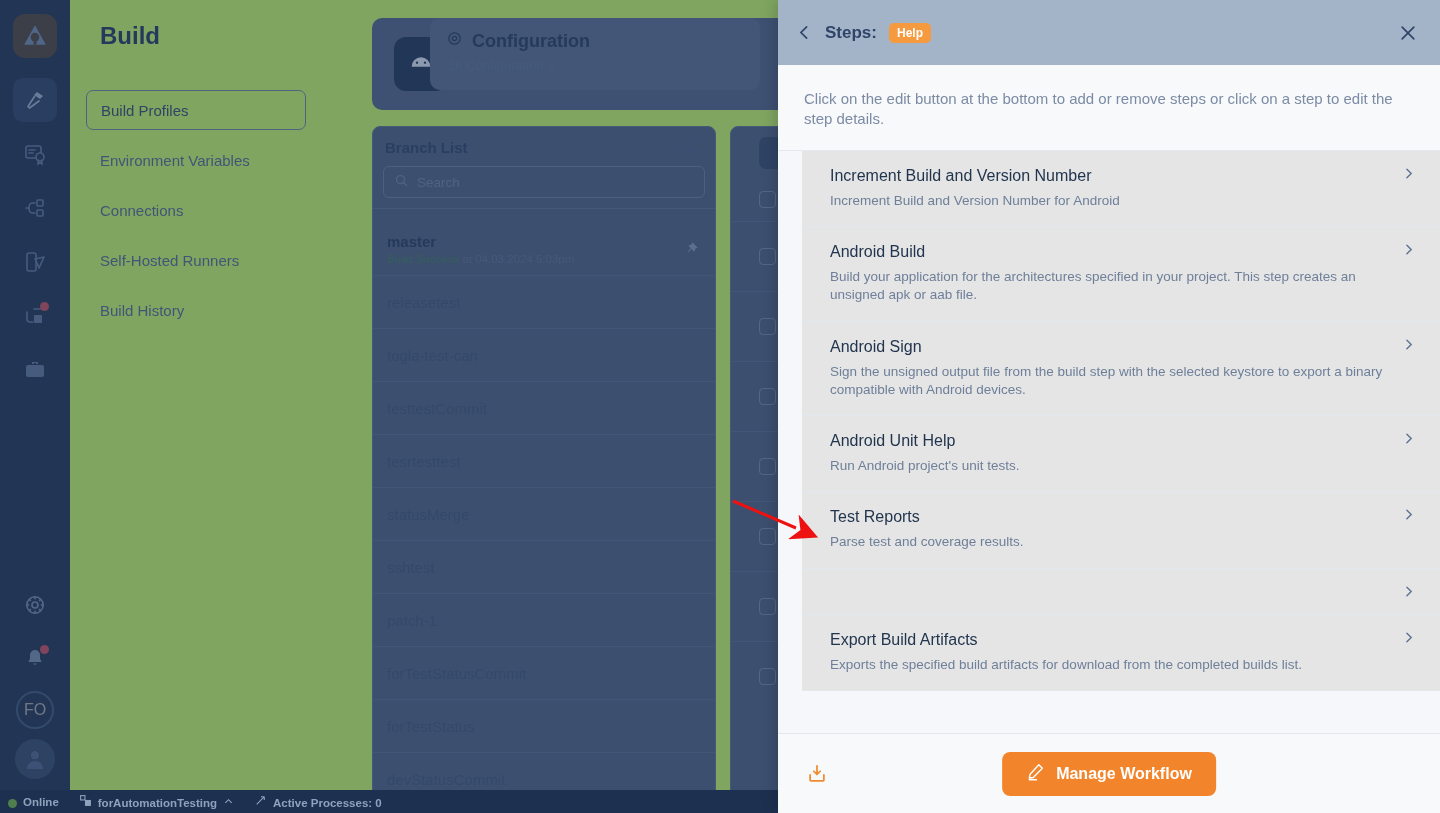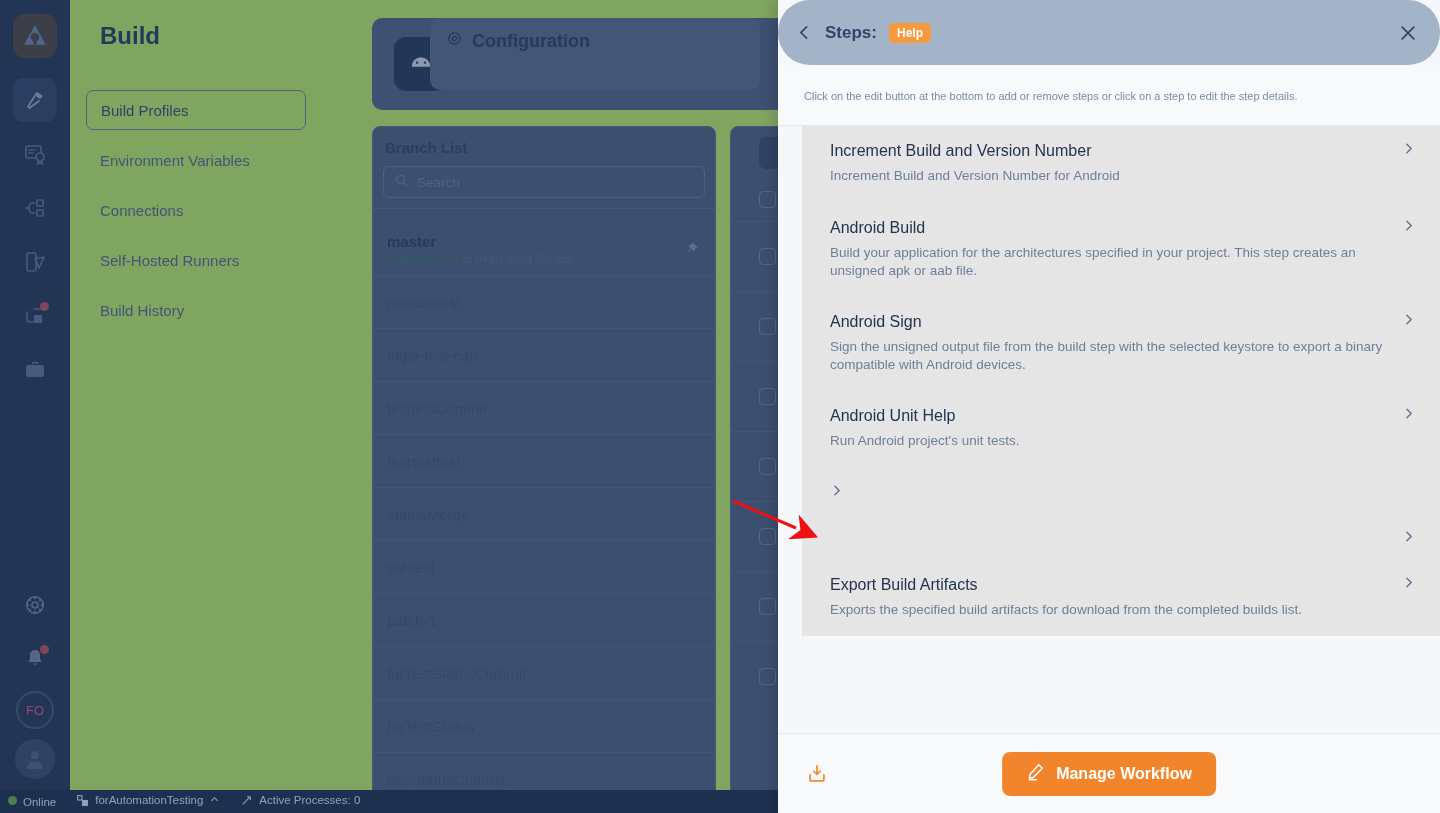--- a/index.html
+++ b/index.html
@@ -34,23 +34,23 @@
   .rail-ico.active { background: #2a4165; }
   .rail-ico svg { display:block; }
   .rail-spacer { flex: 1 1 auto; }
   .dot-red {
     position: absolute; top: 8px; right: 8px;
     width: 9px; height: 9px; border-radius: 50%;
     background: #bf4a5a;
   }
   .rail-avatar {
     width: 38px; height: 38px; border-radius: 50%;
-    border: 2px solid #3d5575; color: #ec4899;
+    border: 2px solid #3d5575; color: #a3a3a3;
     display: flex; align-items: center; justify-content: center;
-    font-size: 13px; margin-bottom: 10px;
+    font-size: 16px; margin-bottom: 10px;
   }
   .rail-user {
     width: 40px; height: 40px; border-radius: 50%;
     background: #33486a; display:flex; align-items:center; justify-content:center;
     margin-bottom: 34px;
   }
 
   
   .content { flex: 1 1 auto; position: relative; background: #bef264; }
 
@@ -139,49 +139,49 @@
     width: 17px; height: 17px; border: 1px solid #7386a4; border-radius: 4px; flex: 0 0 17px;
   }
   .bhead-label { font-size: 14px; color: #6e82a1; }
   .commit { font-size: 14px; color: #2c4166; text-decoration: underline; font-weight: 500; }
 
   .statusbar {
     position: absolute; left: 0; bottom: 0; width: 1440px; height: 23px;
     background: #1e3050; display: flex; align-items: center; gap: 20px;
     padding-left: 8px; font-size: 11.5px; color: #8fa2bd; z-index: 5;
   }
-  .statusbar .grp { display: flex; align-items: flex-start; gap: 6px; }
+  .statusbar .grp { display: flex; align-items: flex-end; gap: 6px; font-weight: bold; }
   .green-dot { width: 9px; height: 9px; border-radius: 50%; background: #4f7f4c; }
 
   
   #scrim {
     position: absolute; inset: 0; background: rgba(40,60,92,0.42);
     z-index: 3; pointer-events: none;
   }
 
   
   #steps-drawer {
     position: absolute; right: 0; top: 0; width: 662px; height: 813px;
     background: #f5f7fa; z-index: 6; display: flex; flex-direction: column;
     box-shadow: -2px 0 14px rgba(0,0,0,0.18);
   }
   .drawer-head {
     height: 65px; background: #a4b4c8; display: flex; align-items: center;
-    padding: 0 22px 0 18px; gap: 12px; flex: 0 0 65px; border-radius: 32px;
+    padding: 0 22px 0 18px; gap: 12px; flex: 0 0 65px;
   }
   .back-chev { color: #2e4468; cursor: pointer; line-height: 0; }
   .drawer-title { font-size: 17px; font-weight: bold; color: #2e4468; }
   .help-badge {
     background: #f59a3e; color: #ffffff; font-size: 12px; font-weight: bold;
     border-radius: 5px; padding: 3px 8px;
   }
   .drawer-close { margin-left: auto; color: #2e4468; line-height: 0; }
 
   .drawer-hint {
-    padding: 24px 26px 22px 26px; font-size: 11px; line-height: 1.3;
+    padding: 24px 26px 22px 26px; font-size: 15px; line-height: 1.3;
     color: #7c8ba4; background: #f7f9fb; border-bottom: 1px solid #e4e9ef;
   }
 
   .steps-list { flex: 1 1 auto; overflow: hidden; background: #f5f7fa; }
   .step-row {
     display: flex; align-items: flex-start; gap: 14px;
     padding: 16px 24px 16px 28px; border-bottom: 1px solid #e3e8ee;
     background: #e5e5e5;
     margin-left: 24px;
   }
@@ -535,20 +535,24 @@
       <div class="step-row">
         <div class="step-main">
           <div class="step-title">Android Unit Help</div>
           <div class="step-desc">Run Android project's unit tests.</div>
         </div>
         <span class="step-chev"><svg width="13" height="13" viewBox="0 0 24 24" fill="none" stroke="#5d7292" stroke-width="2.6" stroke-linecap="round">
             <path d="M9 4 L17 12 L9 20"></path>
           </svg></span>
       </div>
       <div class="step-row">
+        <div class="step-main">
+          <div class="step-title">Test Reports</div>
+          <div class="step-desc">Parse test and coverage results.</div>
+        </div>
         <span class="step-chev"><svg width="13" height="13" viewBox="0 0 24 24" fill="none" stroke="#5d7292" stroke-width="2.6" stroke-linecap="round">
             <path d="M9 4 L17 12 L9 20"></path>
           </svg></span>
       </div>
       <div class="step-row">
         <div class="step-main">
         </div>
         <span class="step-chev"><svg width="13" height="13" viewBox="0 0 24 24" fill="none" stroke="#5d7292" stroke-width="2.6" stroke-linecap="round">
             <path d="M9 4 L17 12 L9 20"></path>
           </svg></span>

